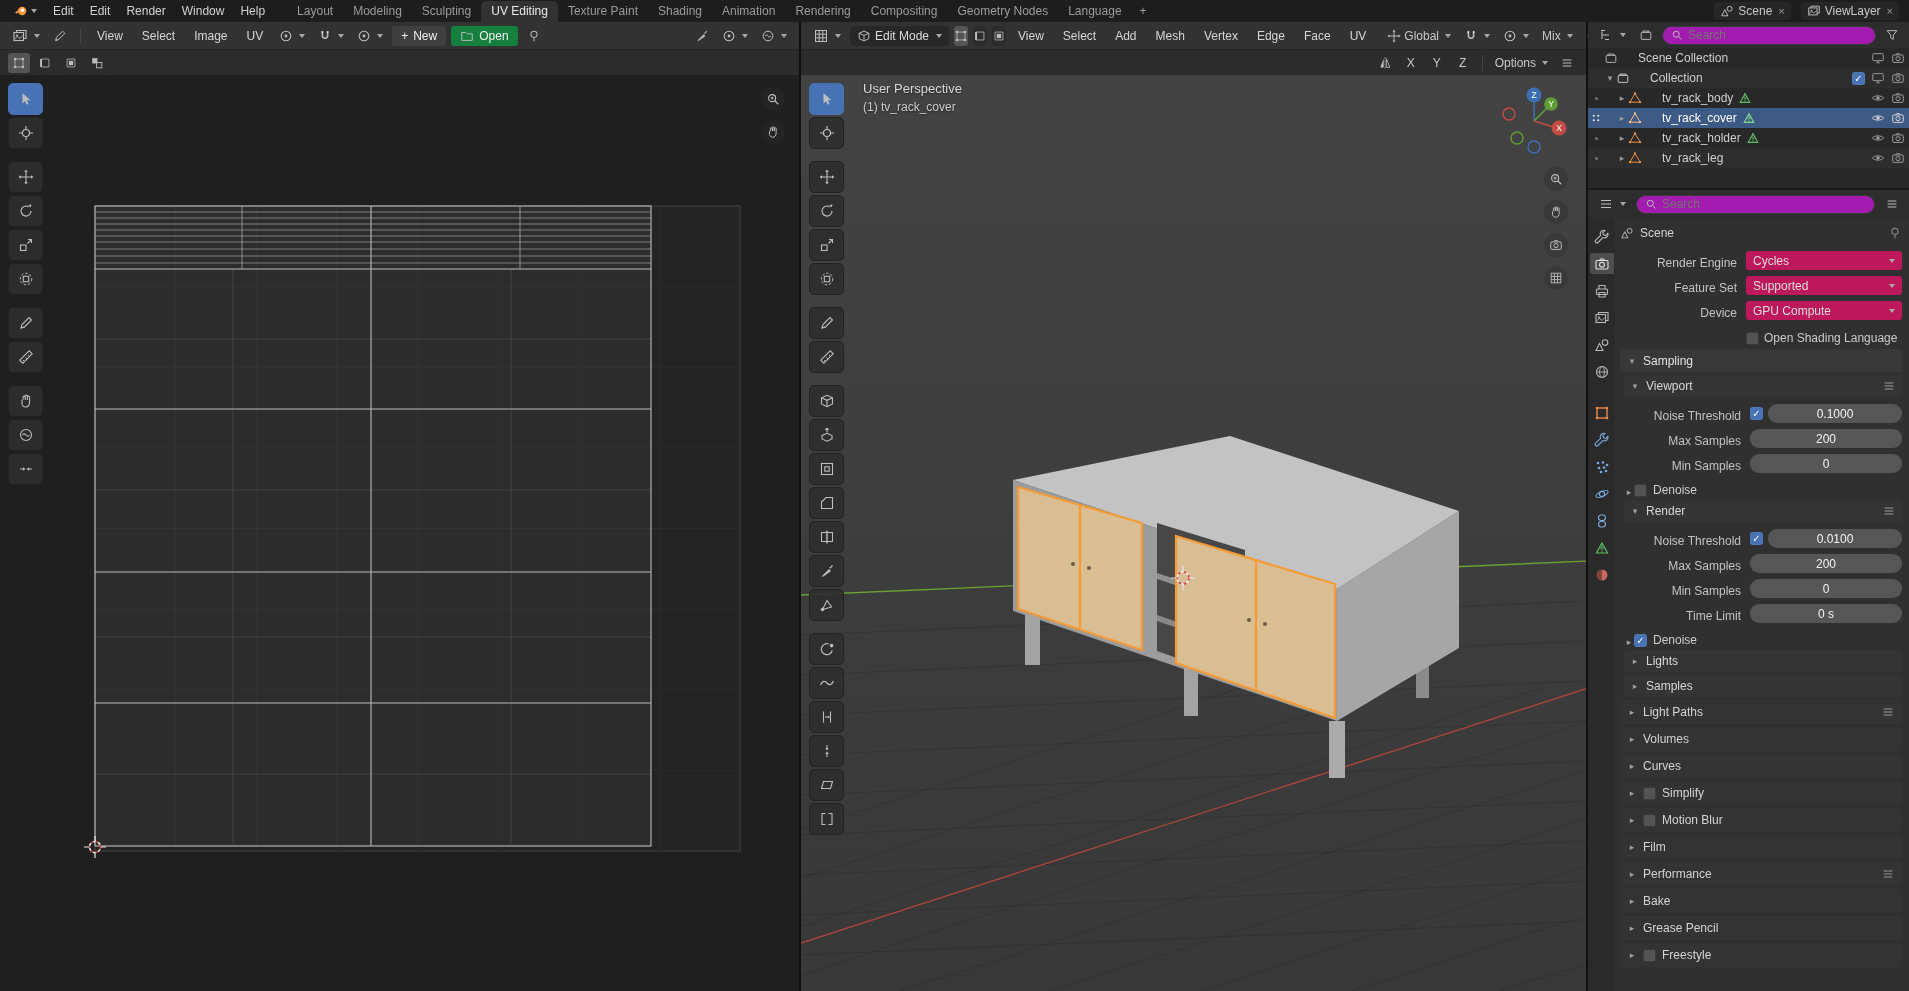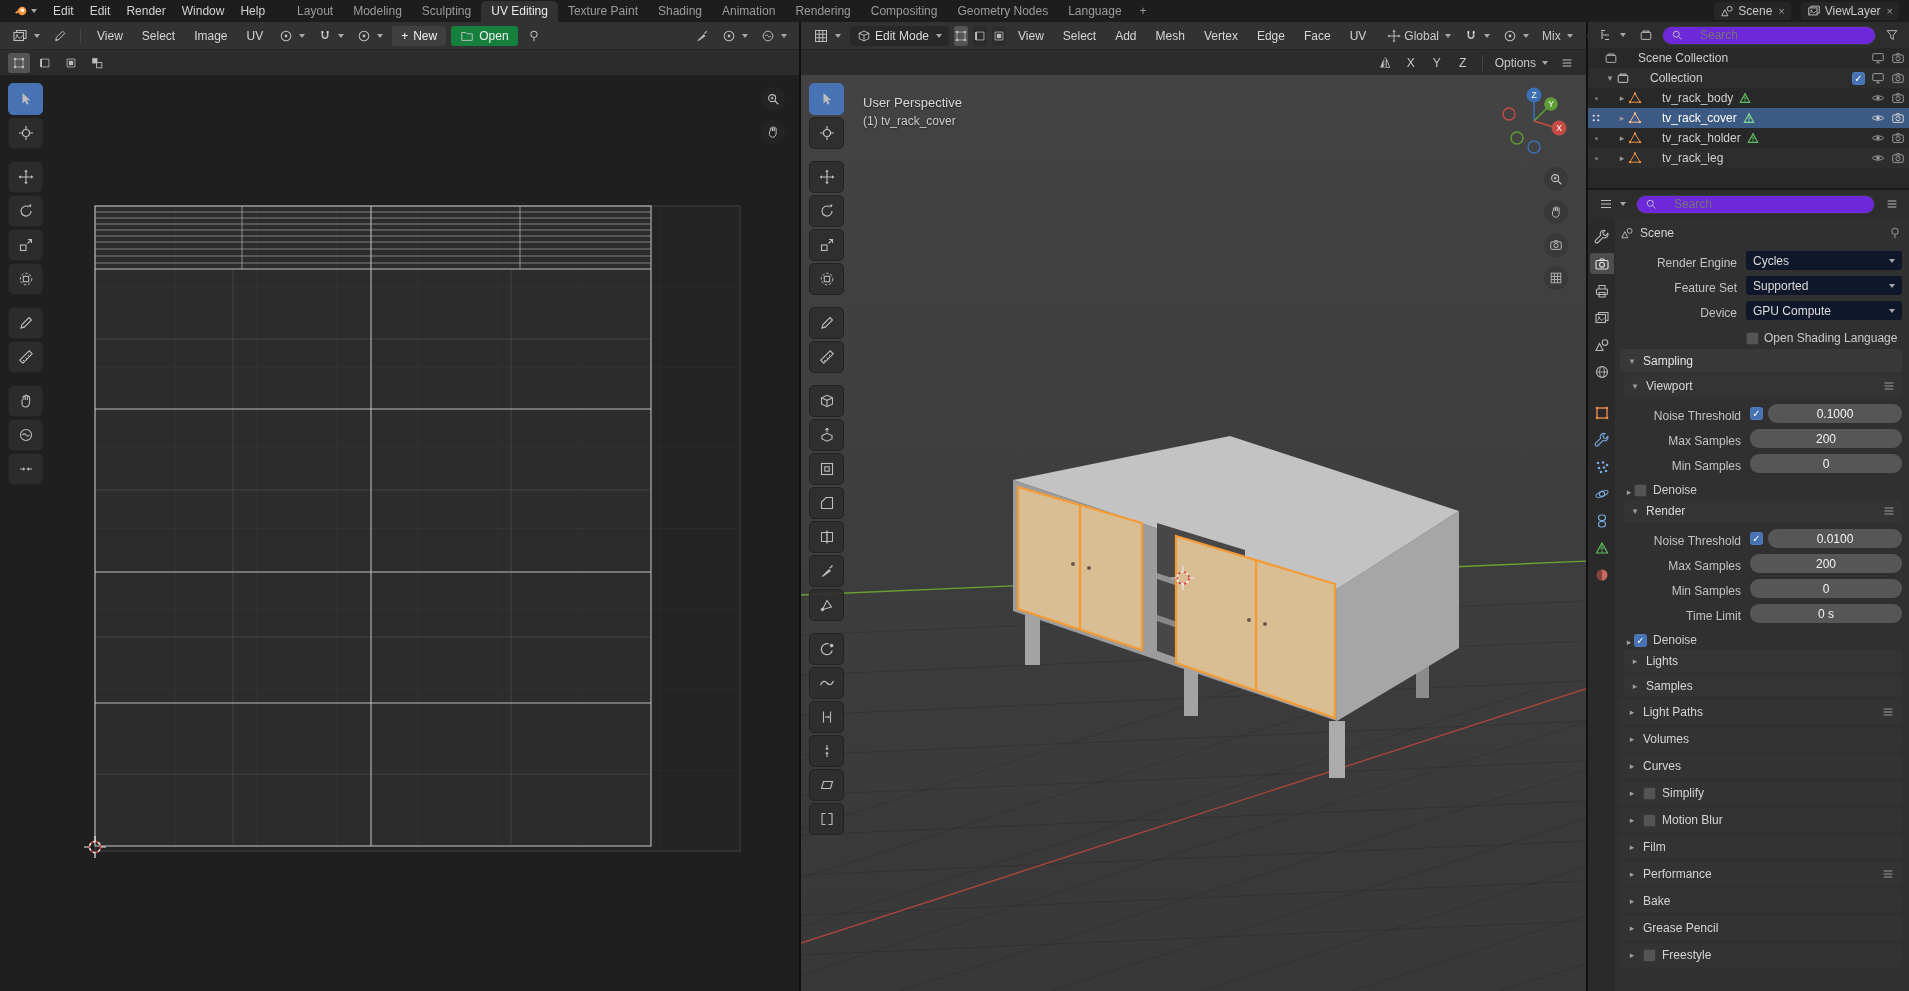--- a/index.html
+++ b/index.html
@@ -36,26 +36,26 @@
 .modebtn.on{background:#545454}
 .canvas{position:relative;flex:1;overflow:hidden}
 
 .toolcol{position:absolute;left:8px;top:8px;display:flex;flex-direction:column;gap:2px;z-index:5}
 .tgap{height:8px}
 .tool{width:35px;height:32px;background:#2e2e2eE6;border:1px solid #232323;border-radius:5px;display:flex;align-items:center;justify-content:center;color:#c9c9c9}
 .tool.active{background:#4772b3;border-color:#4772b3;color:#fff}
 
 .navcol{position:absolute;display:flex;flex-direction:column;gap:9px;z-index:5;align-items:center}
 .navbtn{width:24px;height:24px;border-radius:12px;display:flex;align-items:center;justify-content:center;background:#2e2e2e66;color:#cfcfcf}
-.overlaytxt{position:absolute;left:62px;top:20px;color:#d9d9d9;font-size:13px;text-shadow:0 1px 2px rgba(0,0,0,.5);z-index:4}
+.overlaytxt{position:absolute;left:62px;top:6px;color:#d9d9d9;font-size:13px;text-shadow:0 1px 2px rgba(0,0,0,.5);z-index:4}
 .overlaytxt .l2{font-size:12px;color:#cccccc;margin-top:4px}
 
 .outliner{height:168px;background:#282828;display:flex;flex-direction:column;flex:none;border-bottom:2px solid #191919}
 .out-hdr{height:26px;background:#2d2d2d;display:flex;align-items:center;gap:5px;padding:0 6px;flex:none}
-.searchbox{flex:1;display:flex;align-items:center;gap:17px;background:#6d28d9;border:1px solid #3a3a3a;border-radius:10px;height:19px;padding:0 8px;color:#888}
+.searchbox{flex:1;display:flex;align-items:center;gap:5px;background:#a21caf;border:1px solid #3a3a3a;border-radius:10px;height:19px;padding:0 8px;color:#888}
 .searchbox input{flex:1;background:transparent;border:none;outline:none;color:#cfcfcf;font-family:"Liberation Sans",sans-serif;font-size:12px;min-width:0}
 .orow{height:20px;display:flex;align-items:center;position:relative;padding-right:4px}
 .orow.alt{background:#2d2d2d}
 .orow.selected{background:#3d5a85}
 .orow .gutter{width:16px;display:flex;align-items:center;justify-content:center}
 .gdot{width:3px;height:3px;border-radius:2px;background:#777}
 .oname{margin-left:20px;color:#cfcfcf;white-space:nowrap}
 .orow.selected .oname{color:#fff}
 .oexp{width:12px;color:#9a9a9a;font-size:9px;text-align:center}
 .oright{margin-left:auto;display:flex;align-items:center;gap:6px}
@@ -65,21 +65,21 @@
 .props-body{flex:1;display:flex;min-height:0}
 .ptabs{width:27px;background:#2a2a2a;display:flex;flex-direction:column;align-items:center;padding-top:8px;gap:6px;flex:none}
 .ptab{width:24px;height:21px;display:flex;align-items:center;justify-content:center;border-radius:3px 0 0 3px}
 .ptab.active{background:#4d4d4d}
 .ptab-gap{height:8px}
 .pcontent{flex:1;padding:3px 7px 0 5px;overflow:hidden}
 .bcrow{height:24px;display:flex;align-items:center;gap:6px;color:#d6d6d6}
 .prow{height:25px;display:flex;align-items:flex-end}
 .plbl{flex:0 0 126px;text-align:right;padding-right:9px;color:#c3c3c3;white-space:nowrap}
 .pval{flex:1;display:flex;align-items:center;gap:5px;min-width:0}
-.dd2{flex:1;display:flex;align-items:center;background:#0f172a;border-radius:3px;height:19px;padding:0 7px;color:#dedede}
+.dd2{flex:1;display:flex;align-items:center;background:#be185d;border-radius:3px;height:19px;padding:0 7px;color:#dedede}
 .dd2 .cdn{margin-left:auto}
 .numf{flex:1;display:flex;align-items:center;justify-content:center;background:#565656;border-radius:9px;height:19px;color:#f4f4f4}
 .cb{width:13px;height:13px;border-radius:2.5px;background:#545454;border:1px solid #3b3b3b;display:flex;align-items:center;justify-content:center;font-size:10px;color:#fff;flex:none}
 .cb.on{background:#4772b3;border-color:#4f7cbf}
 .psec{height:23px;display:flex;align-items:center;gap:6px;background:#383838;border-radius:4px;margin:4px 0 2px;padding:0 7px;color:#e2e2e2}
 .psub{height:22px;display:flex;align-items:center;gap:6px;background:#343434;border-radius:3px;margin:3px 0 1px 4px;padding:0 6px;color:#d8d8d8}
 .pcol{height:24px;display:flex;align-items:center;gap:6px;background:#333333;border-radius:3px;margin:3px 0;padding:0 7px;color:#d4d4d4}
 .exp{color:#9f9f9f;font-size:9px;width:10px;text-align:center;flex:none}
 .flexsp{flex:1}
 .menudots{color:#9a9a9a}

